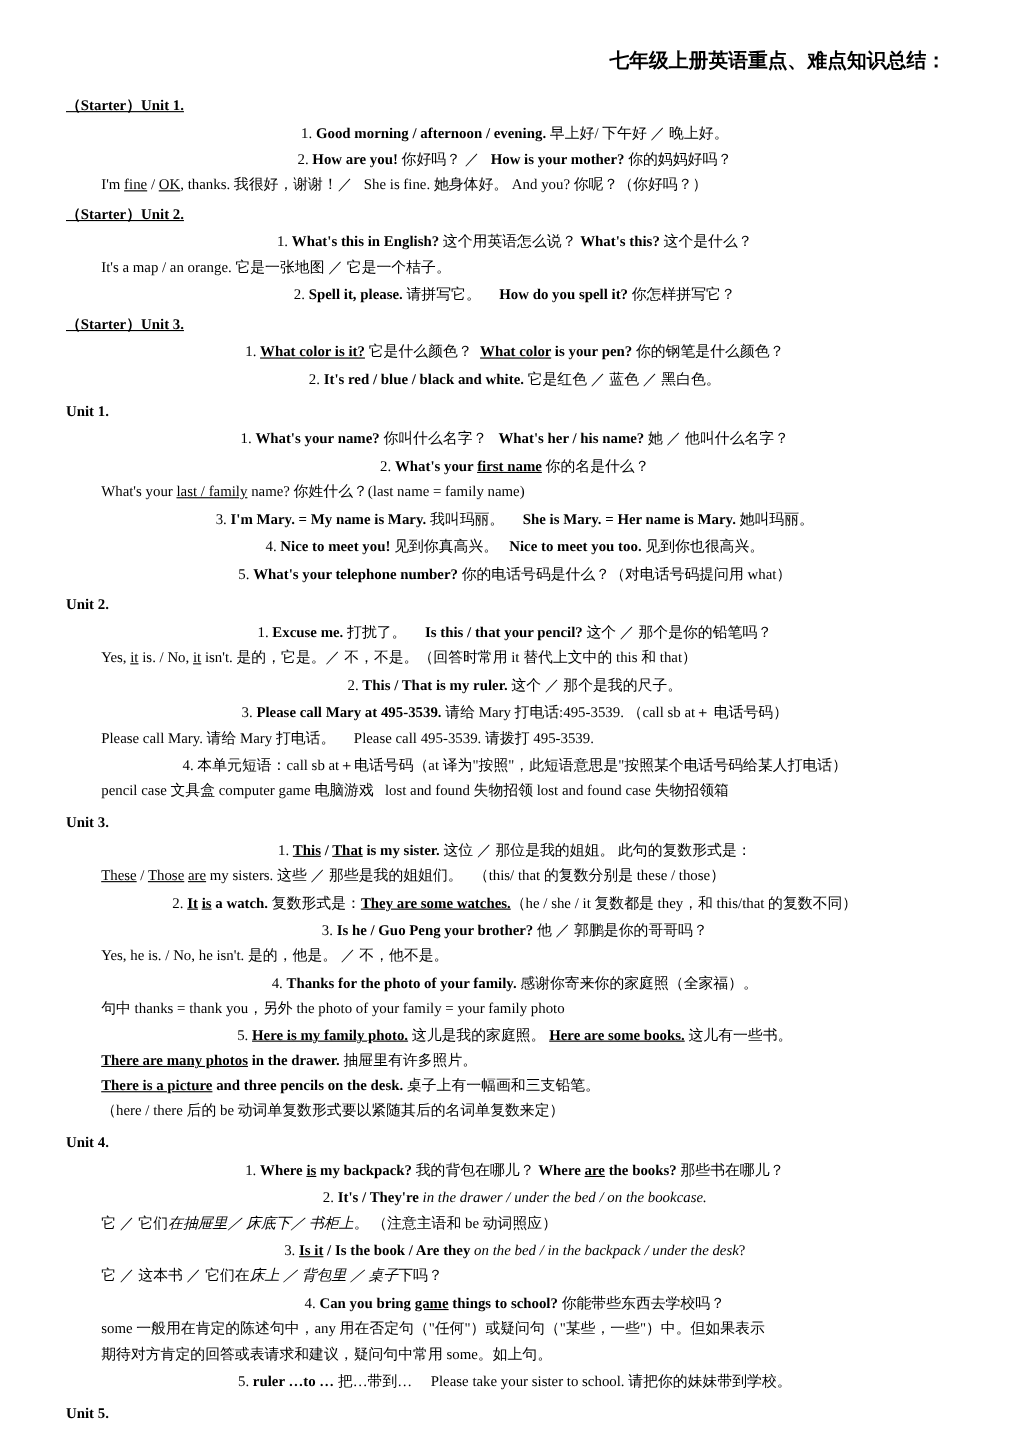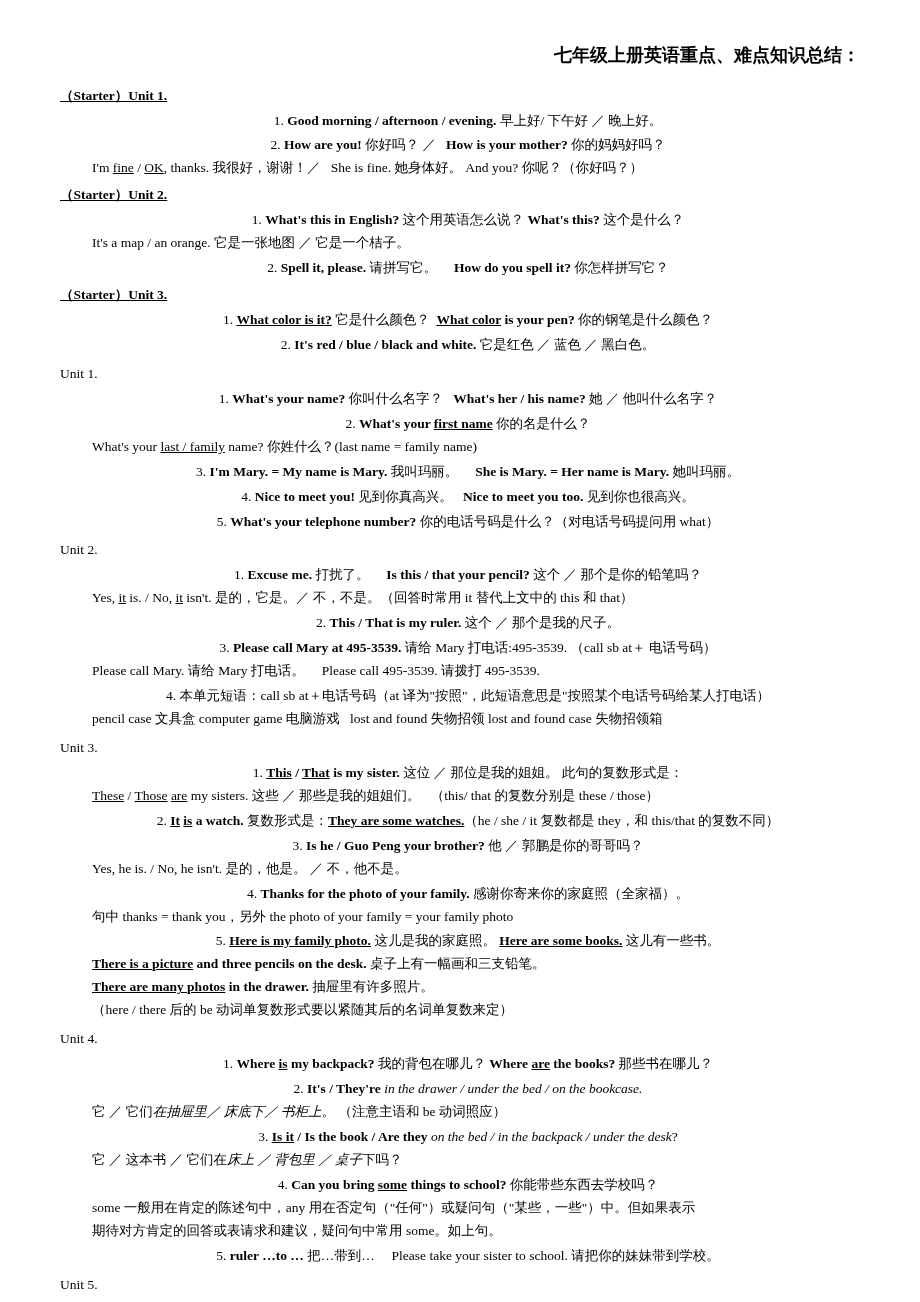--- a/index.html
+++ b/index.html
@@ -20,21 +20,21 @@
       font-size: 18px;
       font-weight: bold;
       margin-bottom: 14px;
     }
     .section-header {
       font-weight: bold;
       text-decoration: underline;
       margin-top: 4px;
     }
     .unit-header {
-      font-weight: normal;
+      font-weight: bold;
       margin-top: 6px;
     }
     .content-block {
       margin-left: 0px;
     }
     .item {
       margin-left: 16px;
       margin-top: 2px;
       text-align: center;
     }
@@ -100,33 +100,33 @@
   <div class="unit-header">Unit 3.</div>
   <div class="content-block">
     <div class="item">1. <strong><u>This</u> / <u>That</u> is my sister.</strong> 这位 ／ 那位是我的姐姐。 此句的复数形式是：</div>
     <div class="indent2"><u>These</u> / <u>Those</u> <u>are</u> my sisters. 这些 ／ 那些是我的姐姐们。 &nbsp; （this/ that 的复数分别是 these / those）</div>
     <div class="item">2. <strong><u>It</u> <u>is</u> a watch.</strong> 复数形式是：<strong><u>They are some watches.</u></strong>（he / she / it 复数都是 they，和 this/that 的复数不同）</div>
     <div class="item">3. <strong>Is he / Guo Peng your brother?</strong> 他 ／ 郭鹏是你的哥哥吗？</div>
     <div class="indent2">Yes, he is. / No, he isn't. 是的，他是。 ／ 不，他不是。</div>
     <div class="item">4. <strong>Thanks for the photo of your family.</strong> 感谢你寄来你的家庭照（全家福）。</div>
     <div class="indent2">句中 thanks = thank you，另外 the photo of your family = your family photo</div>
     <div class="item">5. <strong><u>Here is my family photo.</u></strong> 这儿是我的家庭照。 <strong><u>Here are some books.</u></strong> 这儿有一些书。</div>
+    <div class="indent2"><strong><u>There are many photos</u> in the drawer.</strong> 抽屉里有许多照片。</div>
     <div class="indent2"><strong><u>There is a picture</u> and three pencils on the desk.</strong> 桌子上有一幅画和三支铅笔。</div>
-    <div class="indent2"><strong><u>There are many photos</u> in the drawer.</strong> 抽屉里有许多照片。</div>
     <div class="indent2">（here / there 后的 be 动词单复数形式要以紧随其后的名词单复数来定）</div>
   </div>
 
   <div class="unit-header">Unit 4.</div>
   <div class="content-block">
     <div class="item">1. <strong>Where <u>is</u> my backpack?</strong> 我的背包在哪儿？ <strong>Where <u>are</u> the books?</strong> 那些书在哪儿？</div>
     <div class="item">2. <strong>It's / They're</strong> <em>in the drawer / under the bed / on the bookcase.</em></div>
     <div class="indent2">它 ／ 它们<em>在抽屉里／ 床底下／ 书柜上</em>。 （注意主语和 be 动词照应）</div>
     <div class="item">3. <strong><u>Is it</u> / Is the book / Are they</strong> <em>on the bed / in the backpack / under the desk</em>?</div>
     <div class="indent2">它 ／ 这本书 ／ 它们在<em>床上 ／ 背包里 ／ 桌子</em>下吗？</div>
-    <div class="item">4. <strong>Can you bring <u>some</u> things to school?</strong> 你能带些东西去学校吗？</div>
+    <div class="item">4. <strong>Can you bring <u>game</u> things to school?</strong> 你能带些东西去学校吗？</div>
     <div class="indent2">some 一般用在肯定的陈述句中，any 用在否定句（"任何"）或疑问句（"某些，一些"）中。但如果表示</div>
     <div class="indent2">期待对方肯定的回答或表请求和建议，疑问句中常用 some。如上句。</div>
     <div class="item">5. <strong>ruler …to …</strong> 把…带到… &nbsp;&nbsp;&nbsp; Please take your sister to school. 请把你的妹妹带到学校。</div>
   </div>
 
   <div class="unit-header">Unit 5.</div>
 
 </div>
 
 </body></html>

